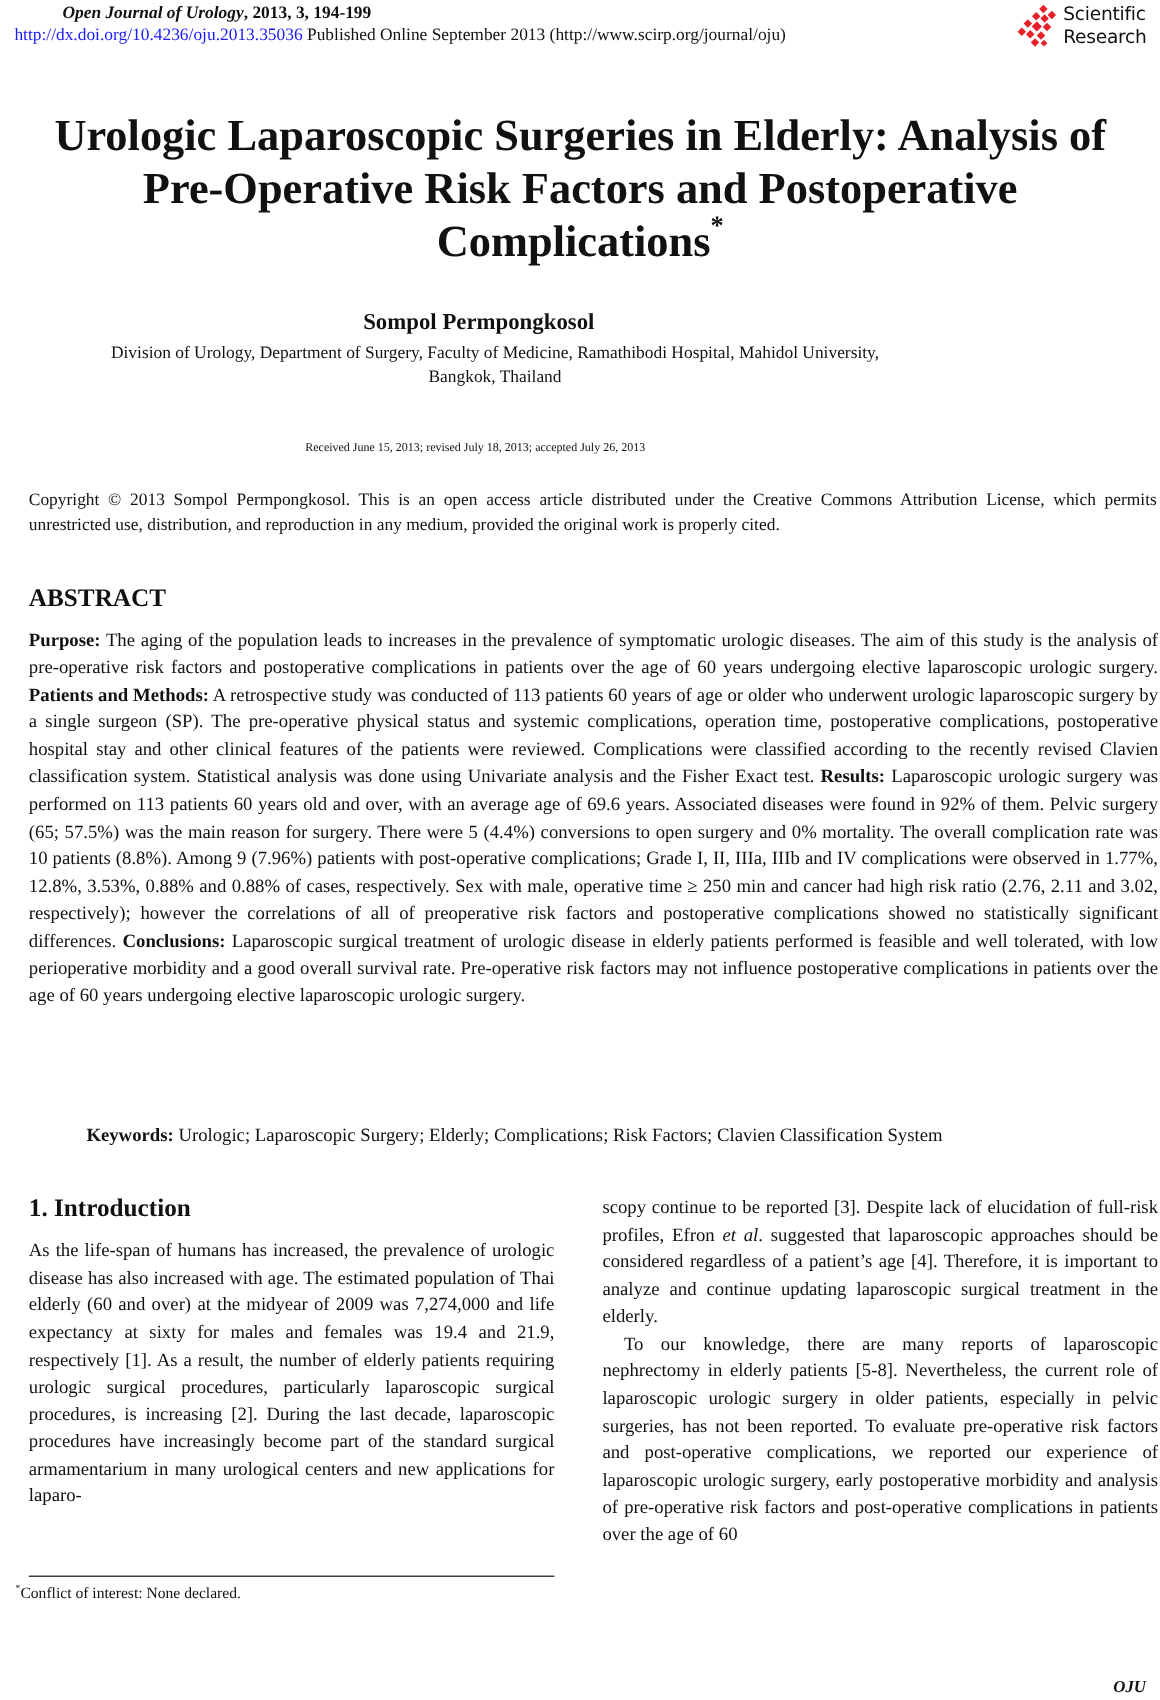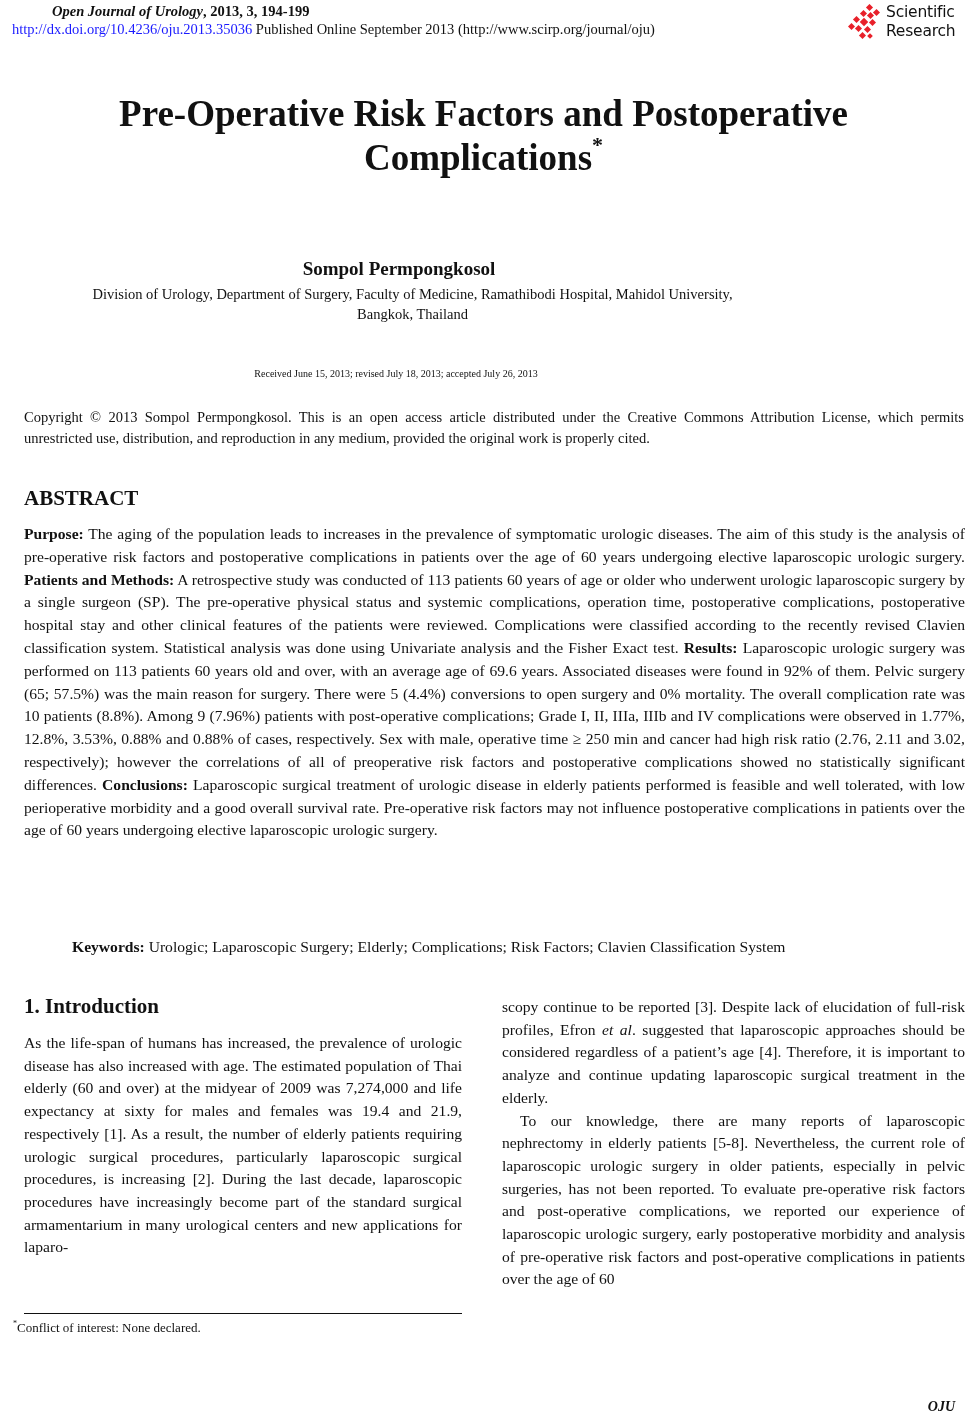--- a/index.html
+++ b/index.html
@@ -73,20 +73,21 @@
       <rect x="17" y="23" width="5" height="5" transform="rotate(45 19.5 25.5)"></rect>
       <rect x="12" y="29" width="5" height="5" transform="rotate(45 14.5 31.5)"></rect>
       <rect x="20" y="30" width="4" height="4" transform="rotate(45 22 32)"></rect>
     </g>
   </svg>
   <span class="l1">Scientific</span>
   <span class="l2">Research</span>
 </div>
 
 <div class="abs title">
+  <div>Urologic Laparoscopic Surgeries in Elderly: Analysis of</div>
   <div>Pre-Operative Risk Factors and Postoperative</div>
   <div><span>Complications</span><sup>*</sup></div>
 </div>
 
 <div class="abs author">Sompol Permpongkosol</div>
 <div class="abs affil">
   <div>Division of Urology, Department of Surgery, Faculty of Medicine, Ramathibodi Hospital, Mahidol University,</div>
   <div>Bangkok, Thailand</div>
 </div>
 <div class="abs received">Received June 15, 2013; revised July 18, 2013; accepted July 26, 2013</div>

